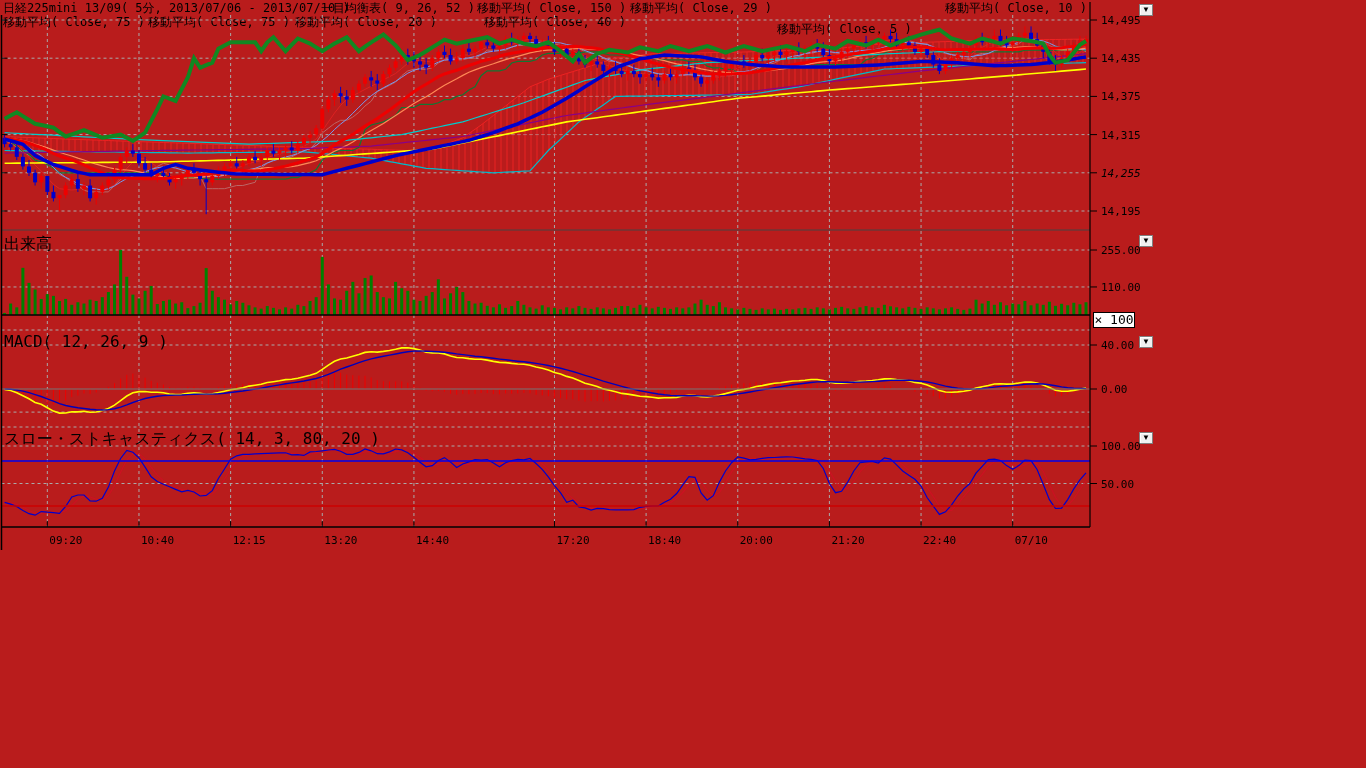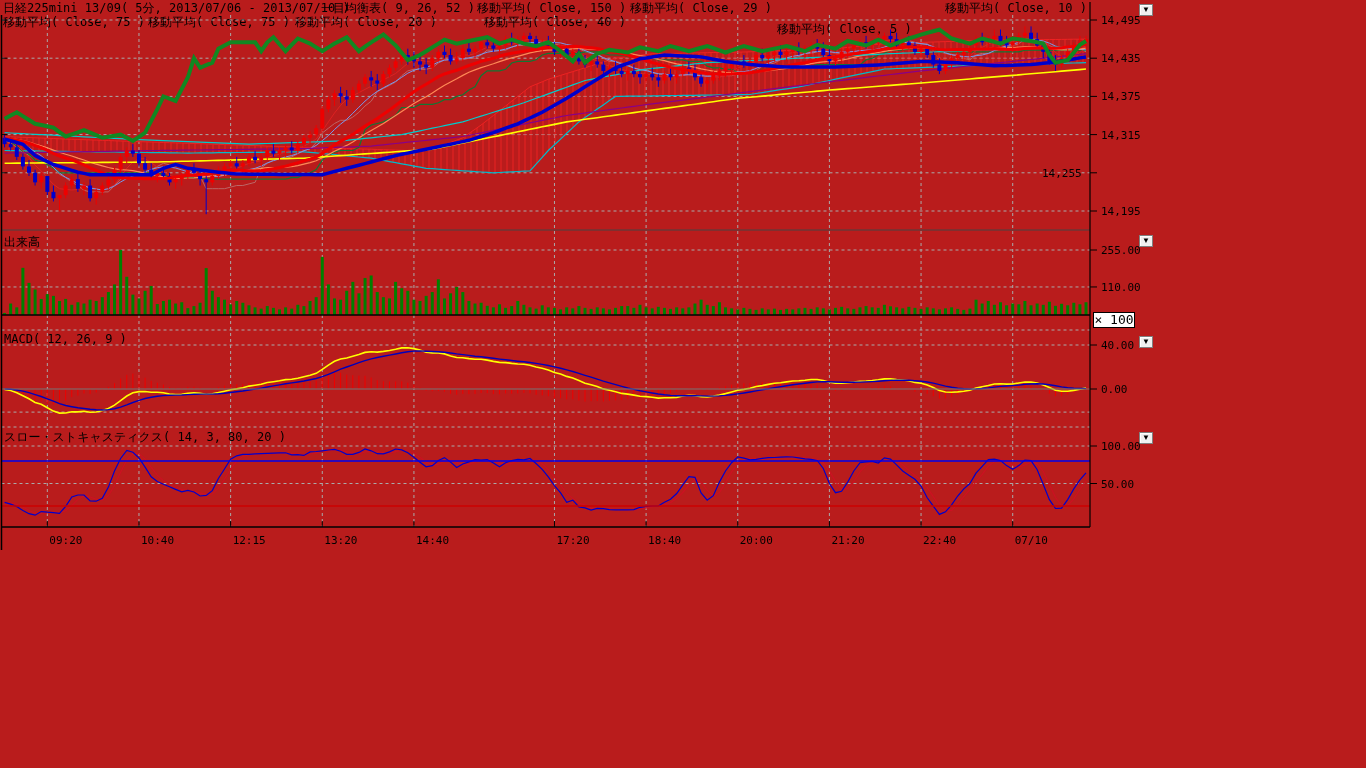--- a/index.html
+++ b/index.html
@@ -1,19 +1,19 @@
 <!DOCTYPE html>
 <html><head>
 <meta charset="utf-8">
 <style>
   html,body{margin:0;padding:0;background:#fff;width:1366px;height:768px;overflow:hidden;
     font-family:"DejaVu Sans Mono","Liberation Mono",monospace;}
   #app{position:relative;width:1366px;height:768px;background:#b91c1c;}
   .legend-item{position:absolute;font-size:12px;color:#000;white-space:pre;line-height:13px;}
-  .panel-label{position:absolute;font-size:12px;color:#000;white-space:pre;}
+  .panel-label{position:absolute;font-size:16px;color:#000;white-space:pre;}
   .axis-label{position:absolute;font-size:11px;color:#000;white-space:pre;}
   .x-label{position:absolute;font-size:11px;color:#000;white-space:pre;}
   .scale-btn{position:absolute;width:14px;height:12px;background:#f0f0f0;border:1px solid #808080;
     box-shadow:inset 1px 1px 0 #fff;font-size:8px;line-height:10px;text-align:center;color:#000;
     padding:0;cursor:pointer;}
   .mult-badge{position:absolute;border:1px solid #000;background:#fff;font-size:13px;
     line-height:13px;text-align:center;color:#000;}
   svg{position:absolute;left:0;top:0;}
 </style>
 </head>
@@ -865,21 +865,21 @@
   <button class="scale-btn" style="left:1139px;top:4px">▼</button>
   <button class="scale-btn" style="left:1139px;top:235px">▼</button>
   <button class="scale-btn" style="left:1139px;top:336px">▼</button>
   <button class="scale-btn" style="left:1139px;top:432px">▼</button>
 
   <div id="y-labels">
       <span class="axis-label" style="left: 1101px; top: 14px;">14,495</span>
       <span class="axis-label" style="left: 1101px; top: 52.2px;">14,435</span>
       <span class="axis-label" style="left: 1101px; top: 90.4px;">14,375</span>
       <span class="axis-label" style="left: 1101px; top: 128.6px;">14,315</span>
-      <span class="axis-label" style="left: 1042px; top: 166.8px;">14,255</span>
+      <span class="axis-label" style="left: 1101px; top: 166.8px; font-style: italic;">14,255</span>
       <span class="axis-label" style="left: 1101px; top: 205px;">14,195</span>
       <span class="axis-label" style="left: 1101px; top: 244px;">255.00</span>
       <span class="axis-label" style="left: 1101px; top: 280.961px;">110.00</span>
       <span class="axis-label" style="left: 1101px; top: 339px;">40.00</span>
       <span class="axis-label" style="left: 1101px; top: 383px;">0.00</span>
       <span class="axis-label" style="left: 1101px; top: 440px;">100.00</span>
       <span class="axis-label" style="left: 1101px; top: 477.5px;">50.00</span>
     </div>
   <div id="x-labels">
       <span class="x-label" style="left: 49.325px; top: 534px;">09:20</span>

